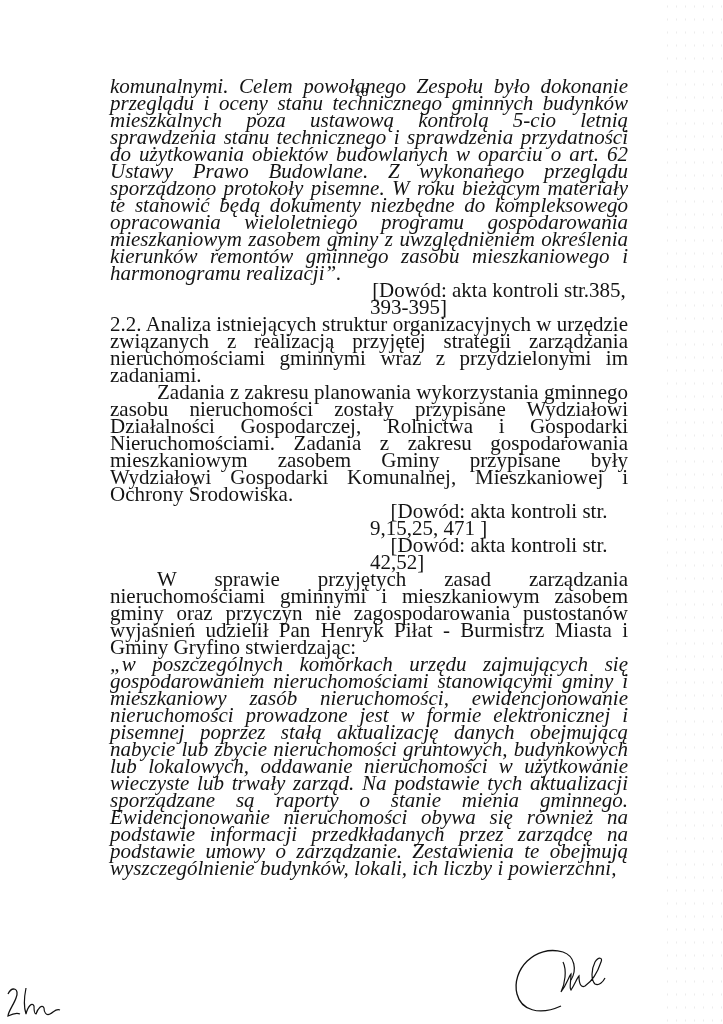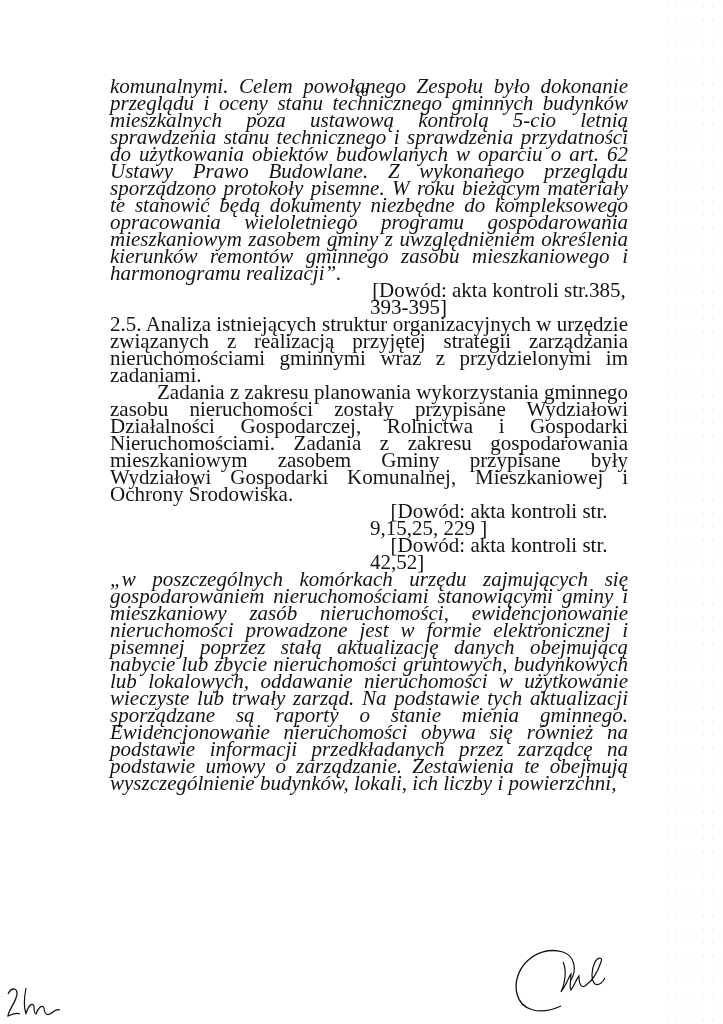--- a/index.html
+++ b/index.html
@@ -30,24 +30,25 @@
 </head>
 <body>
 
 <div class="speckle"></div>
 
 <div class="page-number">18</div>
 
 <div class="content">
   <p class="it">komunalnymi. Celem powołanego Zespołu było dokonanie przeglądu i oceny stanu technicznego gminnych budynków mieszkalnych poza ustawową kontrolą 5-cio letnią sprawdzenia stanu technicznego i sprawdzenia przydatności do użytkowania obiektów budowlanych w oparciu o art. 62 Ustawy Prawo Budowlane. Z wykonanego przeglądu sporządzono protokoły pisemne. W roku bieżącym materiały te stanowić będą dokumenty niezbędne do kompleksowego opracowania wieloletniego programu gospodarowania mieszkaniowym zasobem gminy z uwzględnieniem określenia kierunków remontów gminnego zasobu mieszkaniowego i harmonogramu realizacji”.</p>
   <p class="evidence">[Dowód: akta kontroli str.385, 393-395]</p>
-  <p>2.5. Analiza istniejących struktur organizacyjnych w urzędzie związanych z  realizacją przyjętej strategii zarządzania nieruchomościami gminnymi wraz z  przydzielonymi im zadaniami.</p>
+  <p>2.2. Analiza istniejących struktur organizacyjnych w urzędzie związanych z  realizacją przyjętej strategii zarządzania nieruchomościami gminnymi wraz z  przydzielonymi im zadaniami.</p>
   <p class="indent">Zadania z zakresu planowania wykorzystania gminnego zasobu nieruchomości zostały przypisane Wydziałowi Działalności Gospodarczej, Rolnictwa i Gospodarki Nieruchomościami. Zadania z zakresu gospodarowania mieszkaniowym zasobem Gminy przypisane były Wydziałowi Gospodarki Komunalnej, Mieszkaniowej i Ochrony Środowiska.</p>
-  <p class="evidence e2">[Dowód: akta kontroli str.  9,15,25, 229 ]</p>
+  <p class="evidence e2">[Dowód: akta kontroli str.  9,15,25, 471 ]</p>
   <p class="evidence e3">[Dowód: akta kontroli str. 42,52]</p>
+  <p class="indent">W sprawie przyjętych zasad zarządzania nieruchomościami gminnymi i mieszkaniowym zasobem gminy oraz przyczyn nie zagospodarowania pustostanów wyjaśnień udzielił Pan Henryk Piłat - Burmistrz Miasta i Gminy Gryfino stwierdzając:</p>
   <p class="it">„w poszczególnych komórkach urzędu zajmujących się gospodarowaniem nieruchomościami stanowiącymi gminy i mieszkaniowy zasób nieruchomości, ewidencjonowanie nieruchomości prowadzone jest w formie elektronicznej i pisemnej  poprzez stałą aktualizację danych obejmującą nabycie lub zbycie nieruchomości gruntowych, budynkowych lub lokalowych, oddawanie nieruchomości w użytkowanie wieczyste lub trwały zarząd. Na podstawie tych aktualizacji sporządzane są raporty o stanie mienia gminnego. Ewidencjonowanie nieruchomości obywa się również na podstawie informacji przedkładanych przez zarządcę na podstawie umowy o zarządzanie. Zestawienia te obejmują wyszczególnienie budynków, lokali, ich liczby i powierzchni,</p>
 </div>
 
 <svg class="signature-right" viewBox="0 0 110 78">
   <path d="M58 12 C 30 4, 6 30, 12 54 C 16 70, 34 76, 56 66" fill="none" stroke="#111" stroke-width="1.3"></path>
   <path d="M58 12 C 70 16, 72 30, 66 40" fill="none" stroke="#111" stroke-width="1.2"></path>
   <path d="M58 22 C 62 30, 60 44, 56 52 M56 52 C 62 44, 64 36, 66 34 C 66 42, 64 48, 66 50 C 70 44, 72 38, 74 36 C 74 44, 76 48, 80 46 C 86 42, 92 34, 96 22 C 98 18, 94 16, 90 22 C 86 30, 86 40, 90 44 C 94 46, 98 42, 100 38" fill="none" stroke="#111" stroke-width="1.2"></path>
 </svg>
 
 <svg class="initials-left" viewBox="0 0 62 36">

